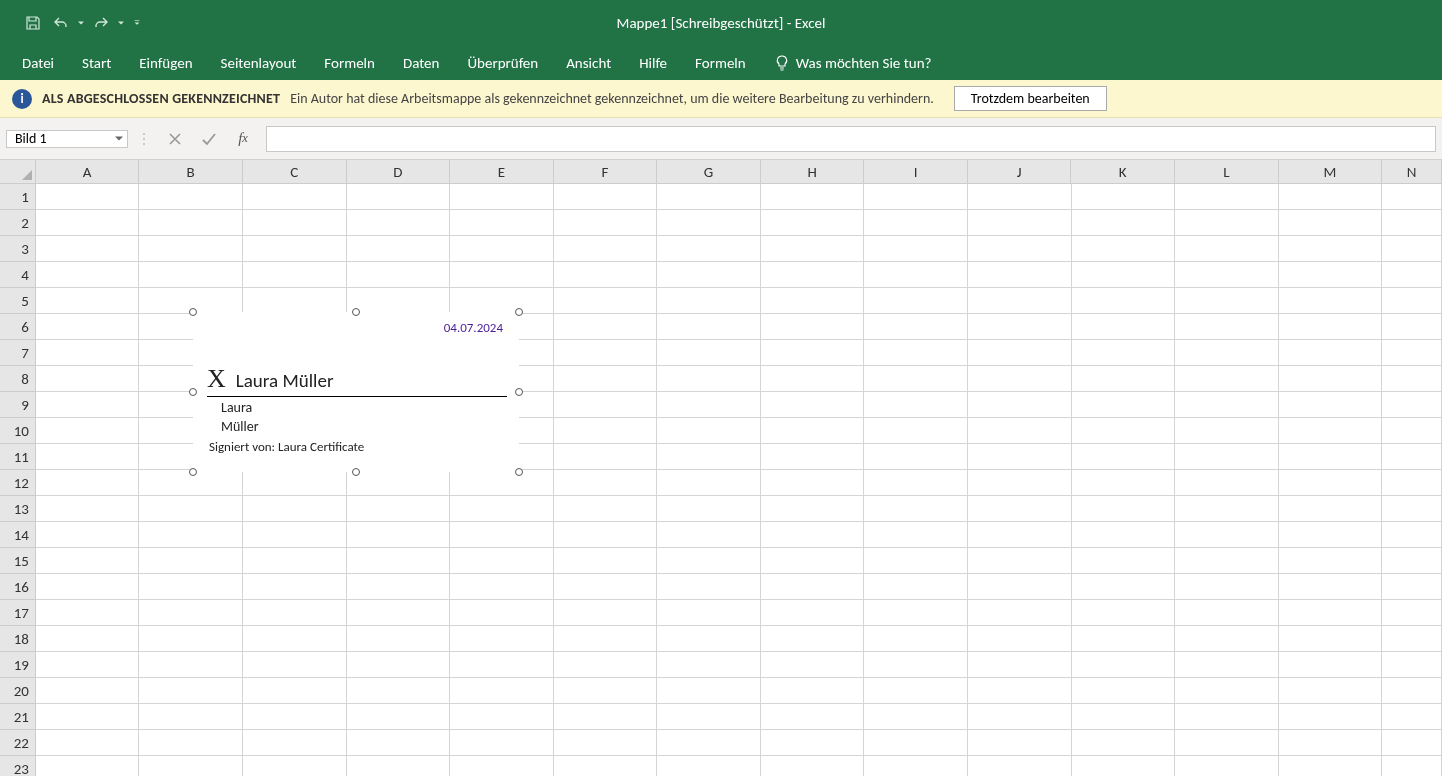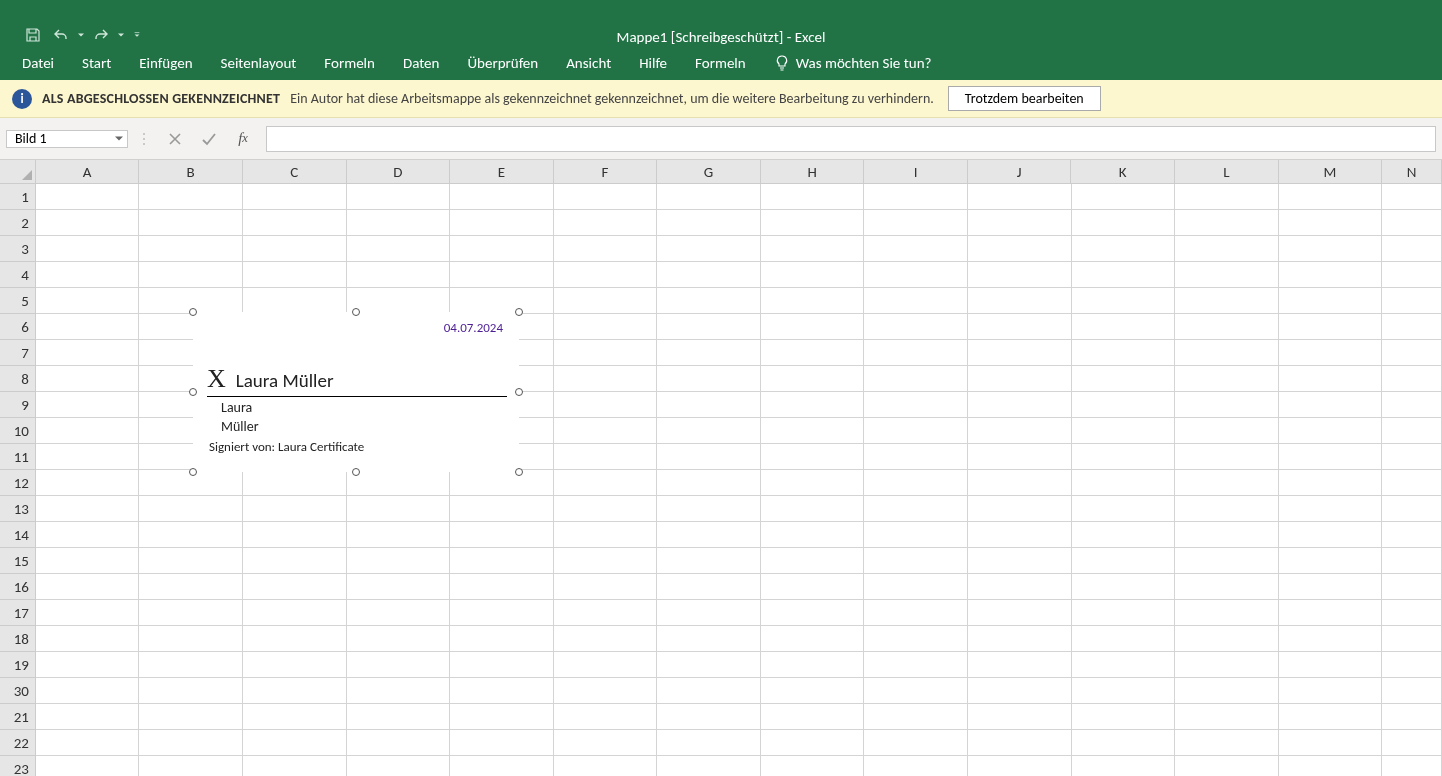--- a/index.html
+++ b/index.html
@@ -12,21 +12,21 @@
     height: 776px;
     overflow: hidden;
     position: relative;
   }
 
   
   .titlebar {
     height: 46px;
     background: #217346;
     display: flex;
-    align-items: flex-end;
+    align-items: center;
     color: #fff;
     position: relative;
   }
   .qat {
     display: flex;
     align-items: center;
     gap: 6px;
     padding-left: 22px;
   }
   .qat-btn {
@@ -109,21 +109,21 @@
   }
   .msg-bold { font-weight: 600; letter-spacing: 0.2px; }
   .msg-text { color: #444; }
   .msg-btn {
     background: #fff;
     border: 1px solid #aaa;
     padding: 3px 16px;
     font-family: inherit;
     font-size: 14px;
     cursor: pointer;
-    margin-left: 4px;
+    margin-left: 10px;
     text-align: center;
   }
 
   
   .fbar-row {
     height: 42px;
     background: #f3f2f1;
     border-bottom: 1px solid #d0d0d0;
     display: flex;
     align-items: center;
@@ -724,21 +724,21 @@
         <div class="cell"></div>
         <div class="cell"></div>
         <div class="cell"></div>
         <div class="cell"></div>
         <div class="cell"></div>
         <div class="cell"></div>
         <div class="cell"></div>
         <div class="cell" style="width: 60px;"></div>
       </div>
       <div class="row">
-        <div class="row-h">30</div>
+        <div class="row-h">20</div>
         <div class="cell"></div>
         <div class="cell"></div>
         <div class="cell"></div>
         <div class="cell"></div>
         <div class="cell"></div>
         <div class="cell"></div>
         <div class="cell"></div>
         <div class="cell"></div>
         <div class="cell"></div>
         <div class="cell"></div>

